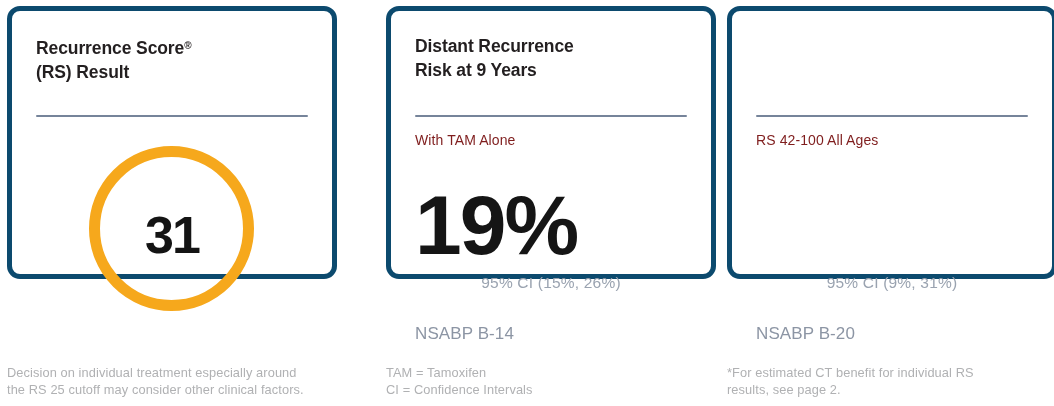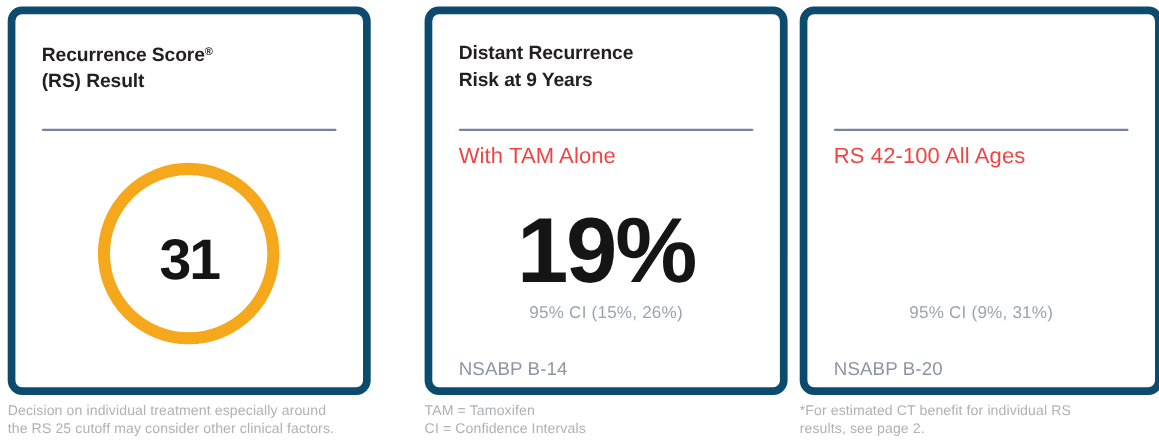--- a/index.html
+++ b/index.html
@@ -30,24 +30,24 @@
   }
   .col-1 { left: 0px; }
   .col-2 { left: 379px; }
   .col-3 { left: 720px; }
 
   .card {
     position: absolute;
     left: 7px;
     top: 6px;
     width: 330px;
-    height: 353px;
+    height: 273px;
     box-sizing: border-box;
     background: #ffffff;
-    border: 7px solid #0c4a6e;
+    border: 5px solid #0c4a6e;
     border-radius: 13px;
   }
 
   .card-inner {
     position: absolute;
     left: 24px;
     right: 24px;
     top: 0;
     bottom: 0;
   }
@@ -81,33 +81,33 @@
   }
   .divider.two-line  { top: 104px; }
   .divider.three-line{ top: 104px; }
 
   
   .subtitle {
     position: absolute;
     top: 118px;
     left: 0;
     right: 0;
-    font-size: 20px;
+    font-size: 14px;
     line-height: 22px;
-    color: #ef4444;
+    color: #7f1d1d;
     letter-spacing: 0.1px;
   }
 
   
   .value {
     position: absolute;
     top: 172px;
     left: 0;
     right: 0;
-    text-align: center;
+    text-align: left;
     font-size: 84px;
     font-weight: bold;
     line-height: 84px;
     letter-spacing: -2px;
     color: #151515;
   }
   .value.card3 { letter-spacing: -3px; }
 
   .ci {
     position: absolute;

